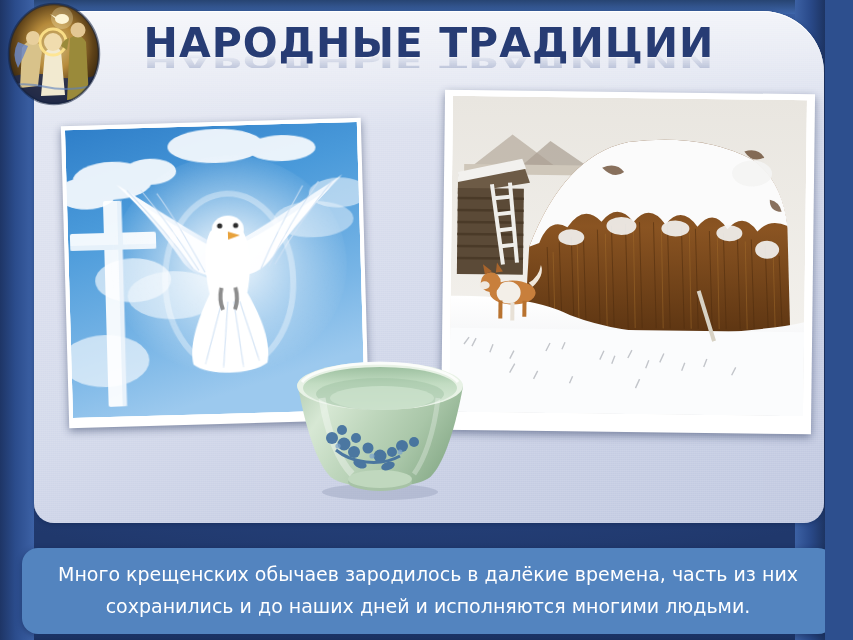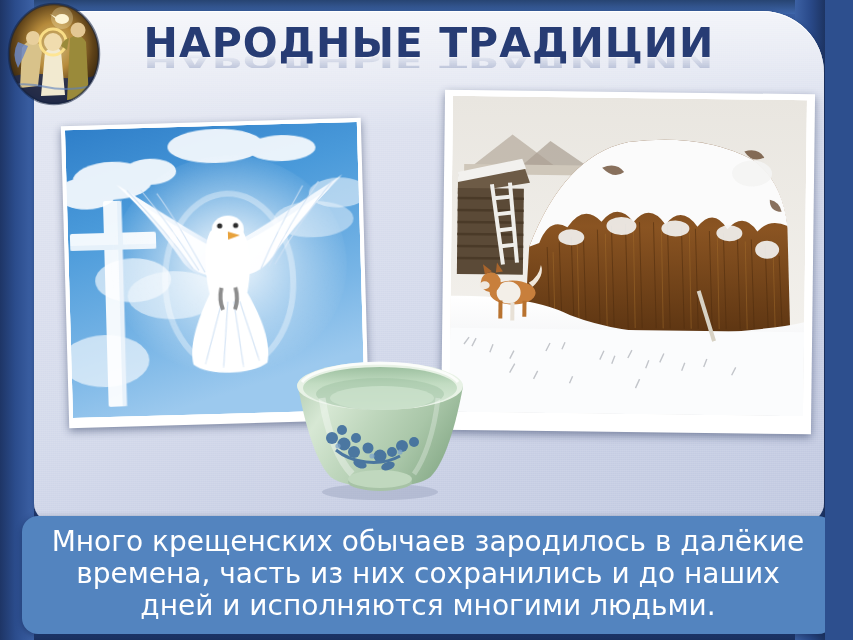--- a/index.html
+++ b/index.html
@@ -100,21 +100,21 @@
   #bowl{position:absolute;left:288px;top:352px;width:185px;height:148px;z-index:7;}
 
   
   #caption{
     position:absolute;left:22px;bottom:6px;width:812px;
     box-sizing:border-box;
     padding:10px 24px 12px 24px;
     background:#5384bf;
     border-radius:16px;
     color:#ffffff;
-    font-size:28px;line-height:32px;font-weight:500;
+    font-size:19px;line-height:32px;font-weight:500;
     text-align:center;
     font-family:"DejaVu Sans","Liberation Sans",sans-serif;
     box-shadow:0 2px 6px rgba(10,25,60,.4);
     z-index:10;
   }
 </style>
 </head>
 <body>
 
 <div id="slide">

